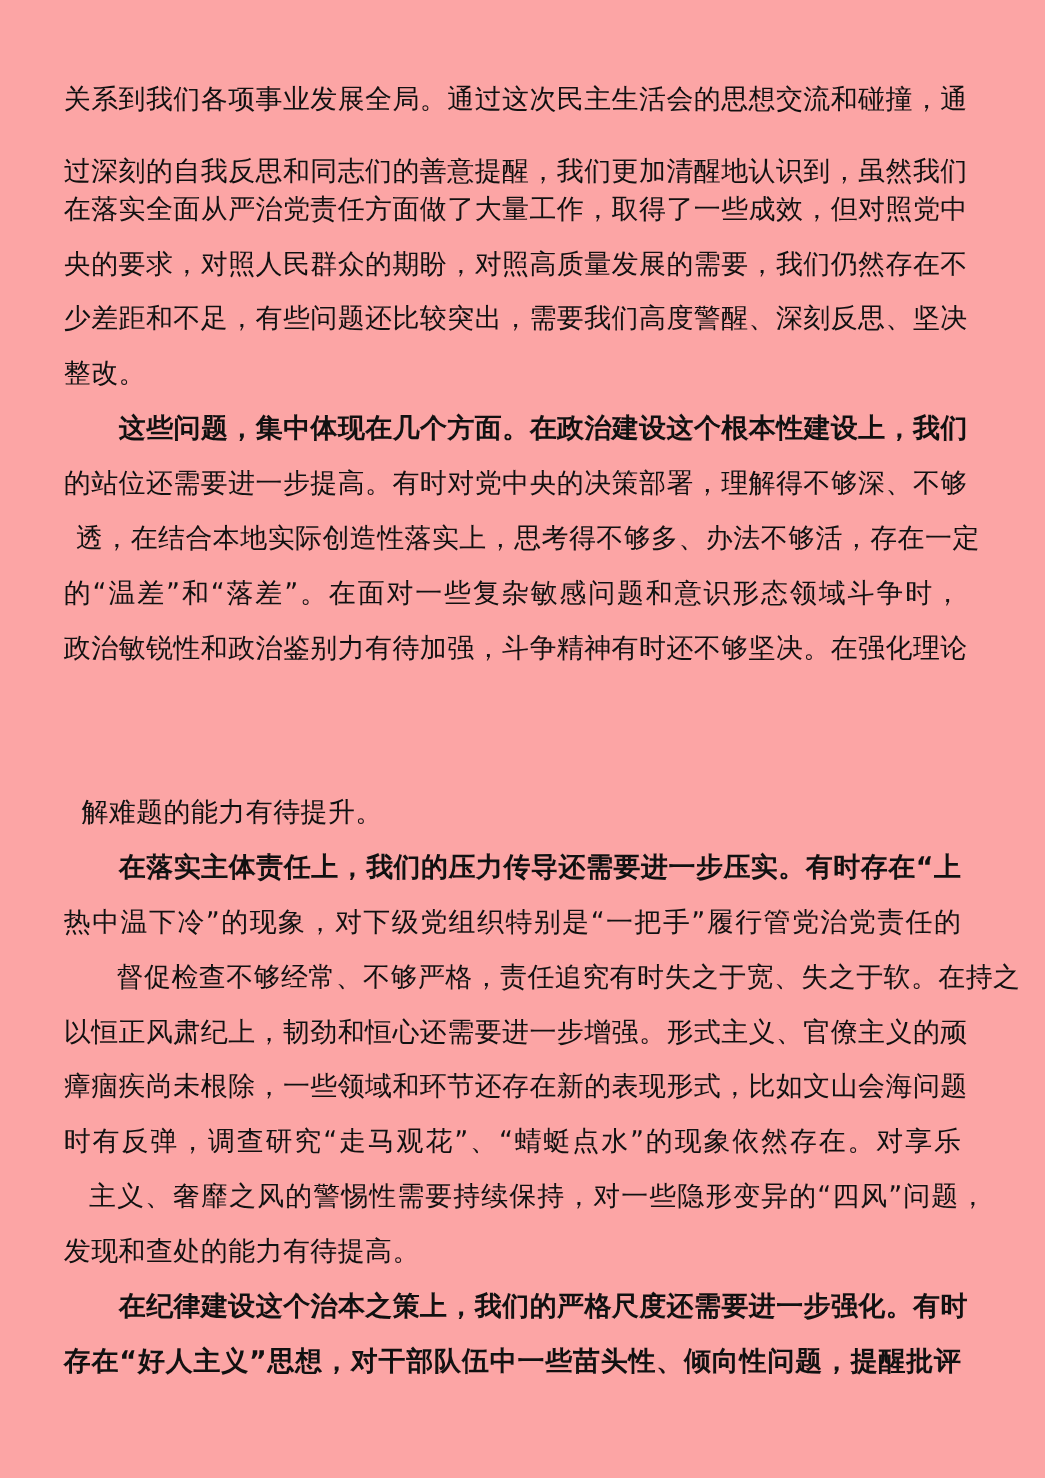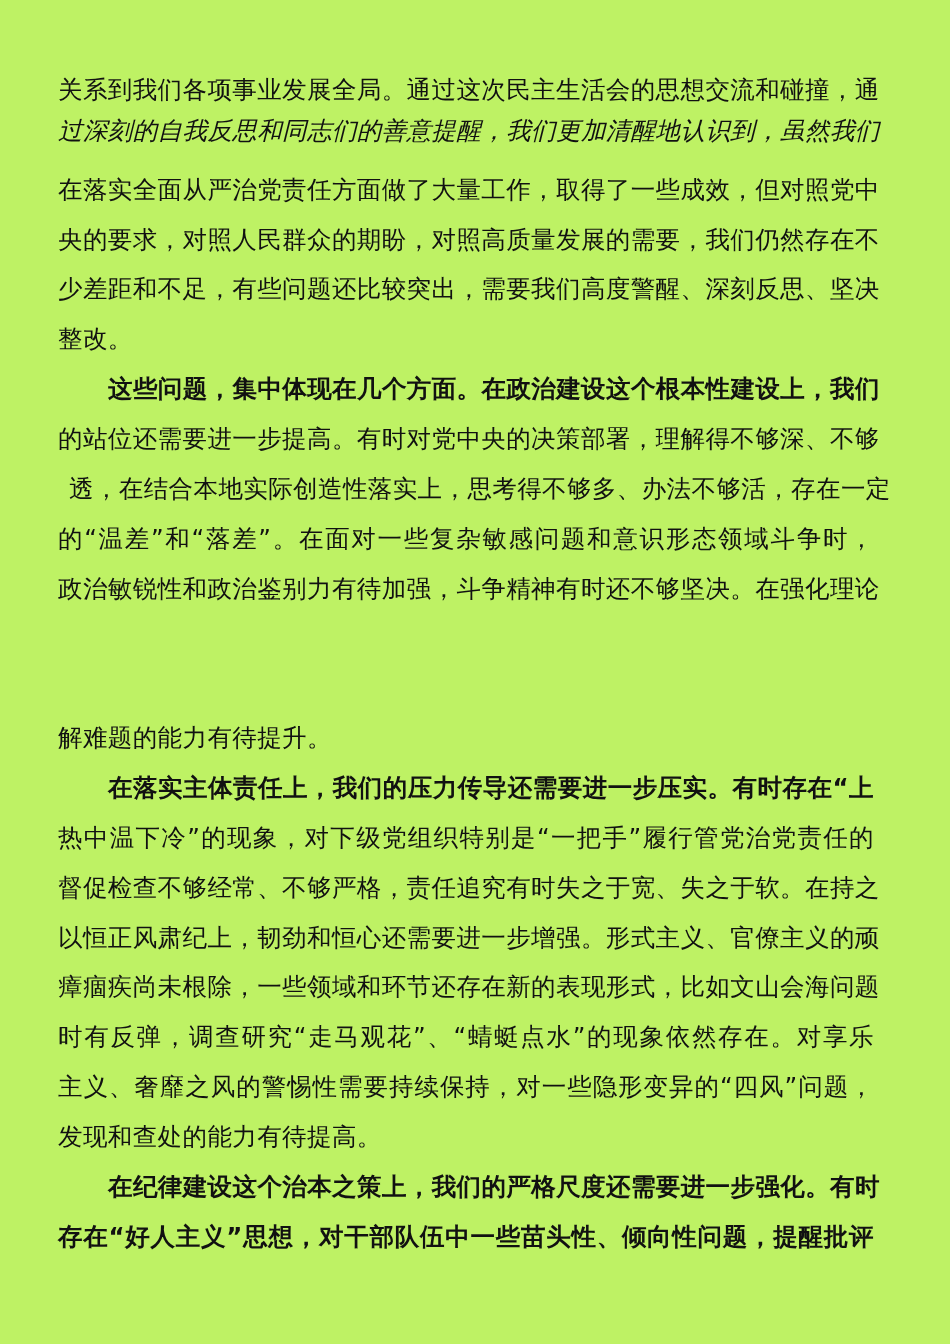--- a/index.html
+++ b/index.html
@@ -14,21 +14,21 @@
       overflow: hidden;
       font-family: "DejaVu Sans", "Liberation Sans", sans-serif;
       color: #111111;
     }
     .page {
       position: absolute;
       left: 0;
       top: 0;
       width: 950px;
       height: 1344px;
-      background: #bef264;
+      background: #fca5a5;
     }
     .line {
       position: absolute;
       left: 58px;
       width: 816px;
       height: 50px;
       line-height: 50px;
       font-size: 24.5px;
       white-space: nowrap;
       letter-spacing: 0.4px;
@@ -41,34 +41,34 @@
       left: 108px;
       width: 766px;
       font-weight: bold;
     }
   </style>
 </head>
 <body>
 
 <div class="page">
   <div class="line justify" style="top: 65px;">关系到我们各项事业发展全局。通过这次民主生活会的思想交流和碰撞，通</div>
-  <div class="line justify" style="top: 106px; font-style: italic;">过深刻的自我反思和同志们的善意提醒，我们更加清醒地认识到，虽然我们</div>
+  <div class="line justify" style="top: 131px;">过深刻的自我反思和同志们的善意提醒，我们更加清醒地认识到，虽然我们</div>
   <div class="line justify" style="top: 164.7px;">在落实全面从严治党责任方面做了大量工作，取得了一些成效，但对照党中</div>
   <div class="line justify" style="top: 214.6px;">央的要求，对照人民群众的期盼，对照高质量发展的需要，我们仍然存在不</div>
   <div class="line" style="top: 314.3px;">整改。</div>
   <div class="line justify" style="top: 264.4px;">少差距和不足，有些问题还比较突出，需要我们高度警醒、深刻反思、坚决</div>
   <div class="line indent justify" style="top: 364.1px;">这些问题，集中体现在几个方面。在政治建设这个根本性建设上，我们</div>
   <div class="line justify" style="top: 413.9px;">的站位还需要进一步提高。有时对党中央的决策部署，理解得不够深、不够</div>
   <div class="line justify" style="top: 463.8px; margin-left: 11px;">透，在结合本地实际创造性落实上，思考得不够多、办法不够活，存在一定</div>
   <div class="line justify" style="top: 513.7px;">的“温差”和“落差”。在面对一些复杂敏感问题和意识形态领域斗争时，</div>
   <div class="line justify" style="top: 563.5px;">政治敏锐性和政治鉴别力有待加强，斗争精神有时还不够坚决。在强化理论</div>
-  <div class="line" style="top: 713.1px;">解难题的能力有待提升。</div>
+  <div class="line" style="top: 713.1px; margin-left: 16px;">解难题的能力有待提升。</div>
   <div class="line indent justify" style="top: 762.9px;">在落实主体责任上，我们的压力传导还需要进一步压实。有时存在“上</div>
   <div class="line justify" style="top: 812.8px;">热中温下冷”的现象，对下级党组织特别是“一把手”履行管党治党责任的</div>
-  <div class="line justify" style="top: 862.6px;">督促检查不够经常、不够严格，责任追究有时失之于宽、失之于软。在持之</div>
+  <div class="line justify" style="top: 862.6px; margin-left: 48px;">督促检查不够经常、不够严格，责任追究有时失之于宽、失之于软。在持之</div>
   <div class="line justify" style="top: 912.5px;">以恒正风肃纪上，韧劲和恒心还需要进一步增强。形式主义、官僚主义的顽</div>
   <div class="line justify" style="top: 962.3px;">瘴痼疾尚未根除，一些领域和环节还存在新的表现形式，比如文山会海问题</div>
   <div class="line justify" style="top: 1012.2px;">时有反弹，调查研究“走马观花”、“蜻蜓点水”的现象依然存在。对享乐</div>
-  <div class="line justify" style="top: 1062px;">主义、奢靡之风的警惕性需要持续保持，对一些隐形变异的“四风”问题，</div>
+  <div class="line justify" style="top: 1062px; margin-left: 23px;">主义、奢靡之风的警惕性需要持续保持，对一些隐形变异的“四风”问题，</div>
   <div class="line" style="top: 1111.9px;">发现和查处的能力有待提高。</div>
   <div class="line indent justify" style="top: 1161.7px;">在纪律建设这个治本之策上，我们的严格尺度还需要进一步强化。有时</div>
   <div class="line justify" style="top: 1211.5px; font-weight: bold;">存在“好人主义”思想，对干部队伍中一些苗头性、倾向性问题，提醒批评</div>
 </div>
 
 </body></html>

